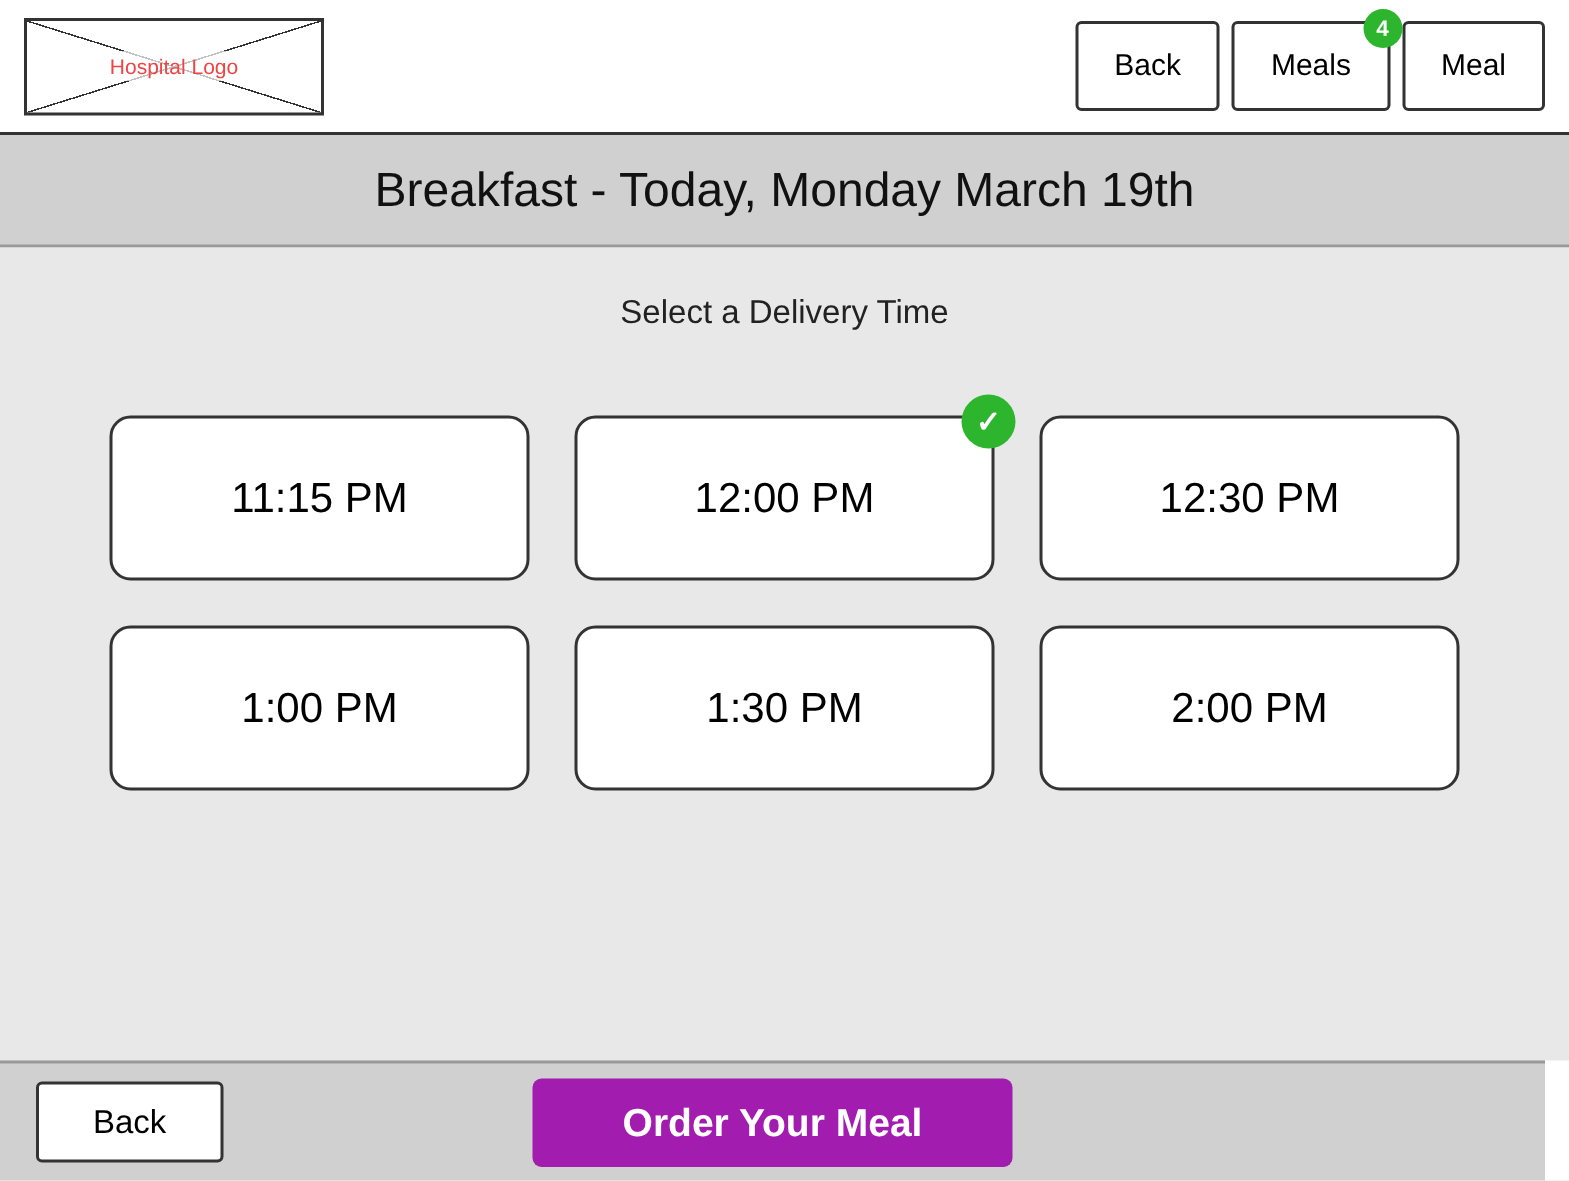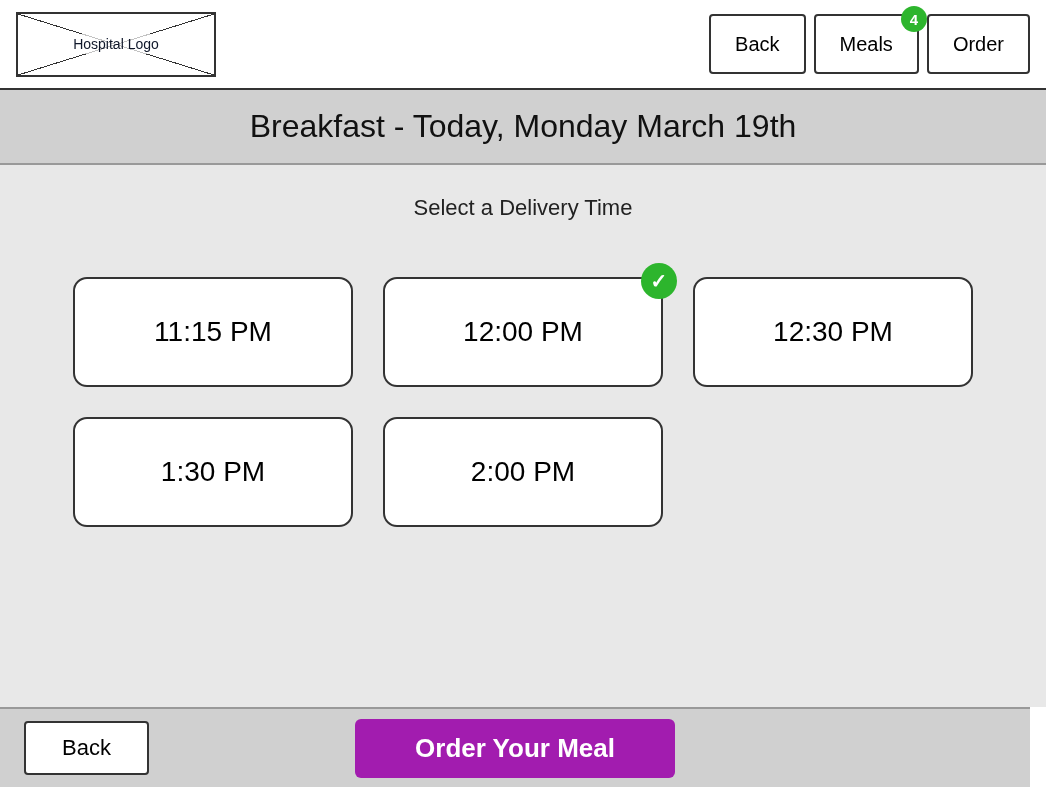--- a/index.html
+++ b/index.html
@@ -72,21 +72,21 @@
       left: 0;
       width: 100%;
       height: 100%;
       background: linear-gradient(to bottom left, transparent calc(50% - 0.5px), #333 calc(50% - 0.5px), #333 calc(50% + 0.5px), transparent calc(50% + 0.5px));
     }
 
     .logo-text {
       position: relative;
       z-index: 1;
       font-size: 14px;
-      color: #0f172a;
+      color: #ef4444;
       background: rgba(255,255,255,0.7);
       padding: 2px 4px;
     }
 
     .header-nav {
       display: flex;
       align-items: center;
       gap: 8px;
     }
 
@@ -238,21 +238,21 @@
   <div class="logo-placeholder">
     <div class="logo-x-line1"></div>
     <span class="logo-text">Hospital Logo</span>
   </div>
   <div class="header-nav">
     <button class="nav-btn">Back</button>
     <div class="meals-wrapper">
       <button class="nav-btn">Meals</button>
       <div class="meals-badge">4</div>
     </div>
-    <button class="nav-btn">Order</button>
+    <button class="nav-btn">Meal</button>
   </div>
 </div>
 
 <div class="content-wrapper">
 
   <div class="page-title-bar">
     <span>Breakfast - Today, Monday March 19th</span>
   </div>
 
   <div class="main-content">
@@ -265,20 +265,23 @@
 
       <div class="time-slot selected">
         <span>12:00 PM</span>
         <div class="checkmark-badge">✓</div>
       </div>
 
       <div class="time-slot">
         <span>12:30 PM</span>
       </div>
 
+      <div class="time-slot">
+        <span>1:00 PM</span>
+      </div>
 
       <div class="time-slot">
         <span>1:30 PM</span>
       </div>
 
       <div class="time-slot">
         <span>2:00 PM</span>
       </div>
     </div>
   </div>

